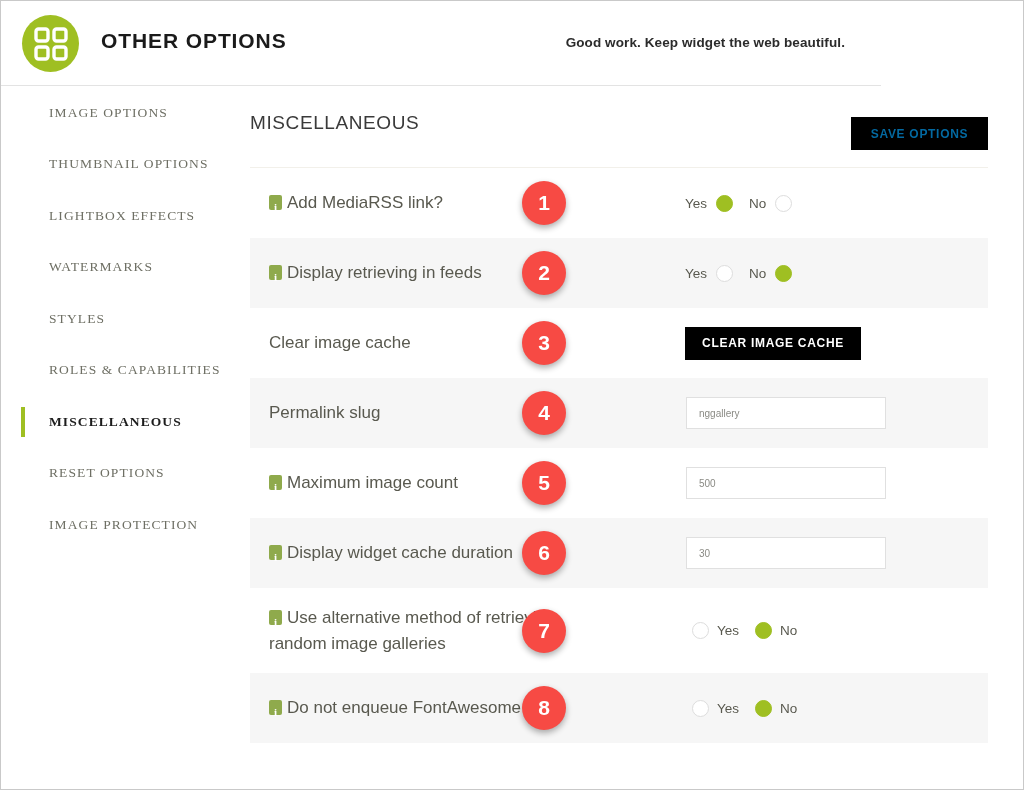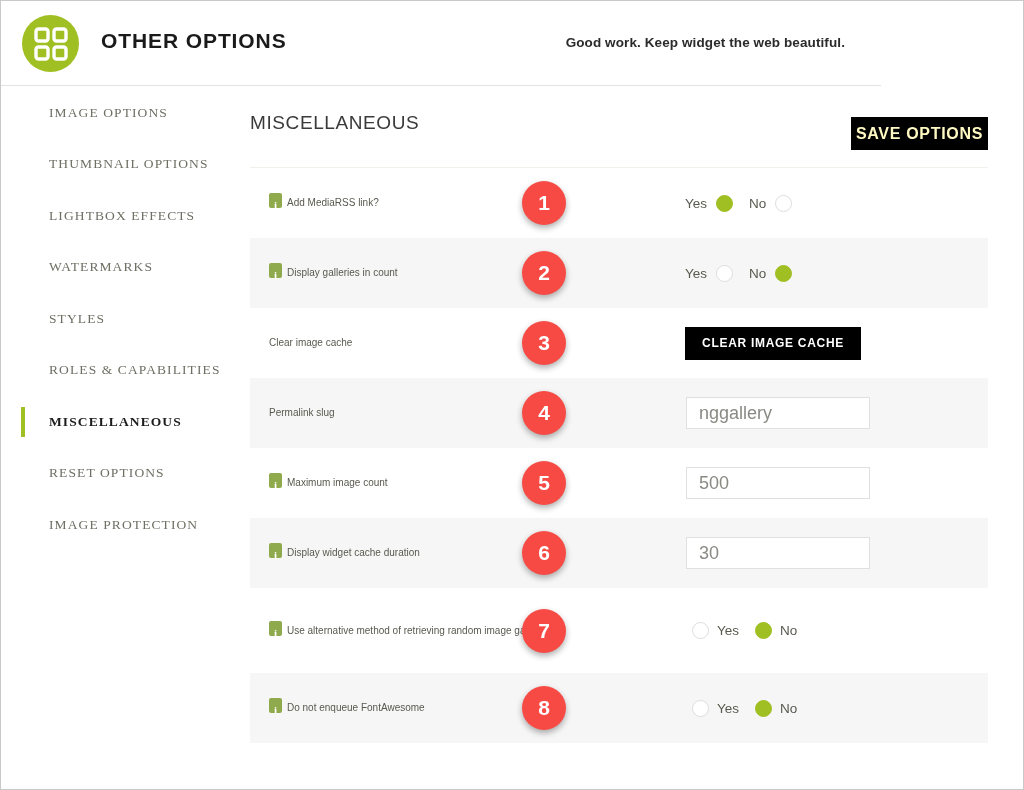--- a/index.html
+++ b/index.html
@@ -106,24 +106,24 @@
     left: 0; top: 25px;
     font-size: 19px;
     color: #3a3a3a;
     letter-spacing: 0.6px;
   }
   #save-options-button {
     position: absolute;
     right: 0; top: 30px;
     width: 137px; height: 33px;
     background: #000000;
-    color: #fef9c3;
+    color: #0369a1;
     border: none;
     font-family: "Liberation Sans", sans-serif;
-    font-size: 16px;
+    font-size: 12px;
     font-weight: bold;
     letter-spacing: 0.7px;
     cursor: pointer;
   }
 
   #options-table {
     position: relative;
     width: 738px;
     border-top: 1px solid #f2f0ea;
   }
@@ -135,21 +135,21 @@
     align-items: center;
     background: #ffffff;
   }
   .opt-row.alt { background: #f6f6f6; }
   .opt-row.tall { min-height: 85px; }
 
   .opt-label {
     width: 342px;
     padding-left: 19px;
     padding-right: 8px;
-    font-size: 10px;
+    font-size: 17px;
     color: #59594f;
     line-height: 26px;
   }
 
   .info-icon {
     display: inline-block;
     width: 13px; height: 15px;
     background: #8faa4c;
     border-radius: 2px;
     position: relative;
@@ -227,25 +227,25 @@
     color: #ffffff;
     border: none;
     font-family: "Liberation Sans", sans-serif;
     font-size: 12px;
     font-weight: bold;
     letter-spacing: 0.7px;
     cursor: pointer;
   }
 
   .row-input {
-    width: 184px; height: 32px;
+    width: 200px; height: 32px;
     border: 1px solid #e0e0e0;
     background: #ffffff;
     font-family: "Liberation Sans", sans-serif;
-    font-size: 18px;
+    font-size: 10px;
     color: #8a8a84;
     padding: 0 12px;
   }
   .row-input::placeholder { color: #9b9b95; }
 
   .ctrl-pad-a { padding-left: 93px; }  
   .ctrl-pad-b { padding-left: 93px; }  
   .ctrl-pad-c { padding-left: 94px; }  
   .ctrl-pad-d { padding-left: 100px; } 
 </style>
@@ -313,21 +313,21 @@
                 <span class="dot on"></span>
               </label>
               <label class="rg-item">
                 <span class="rg-text">No</span>
                 <span class="dot"></span>
               </label>
             </div>
           </div>
         </div>
         <div class="opt-row alt">
-          <div class="opt-label"><span class="info-icon"></span><span>Display galleries in count</span></div>
+          <div class="opt-label"><span class="info-icon"></span><span>Display retrieving in feeds</span></div>
           <div class="badge">2</div>
           <div class="opt-control ctrl-pad-a">
             <div class="radio-group label-first">
               <label class="rg-item">
                 <span class="rg-text">Yes</span>
                 <span class="dot"></span>
               </label>
               <label class="rg-item">
                 <span class="rg-text">No</span>
                 <span class="dot on"></span>

